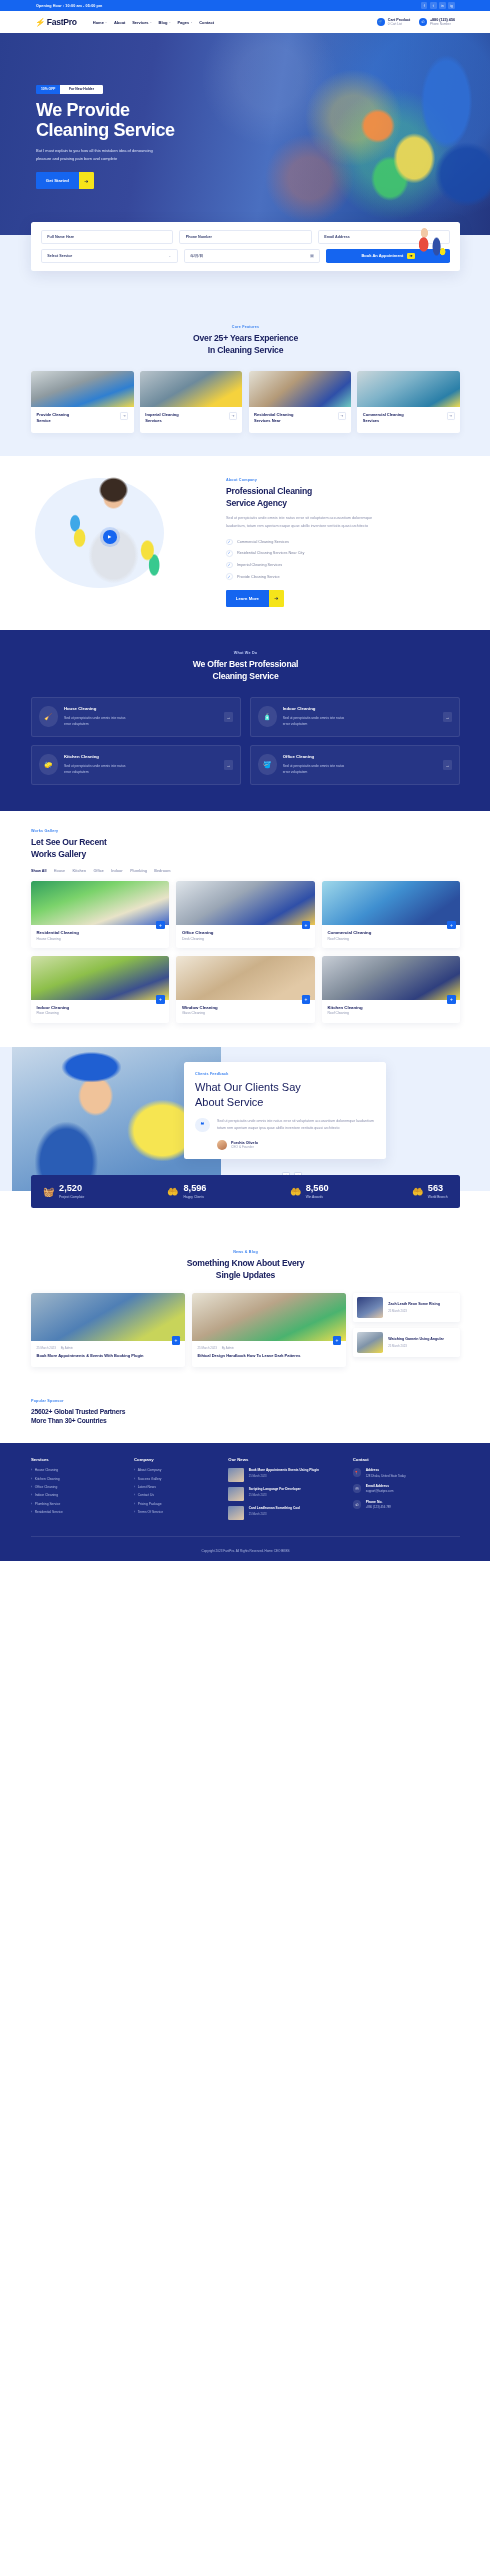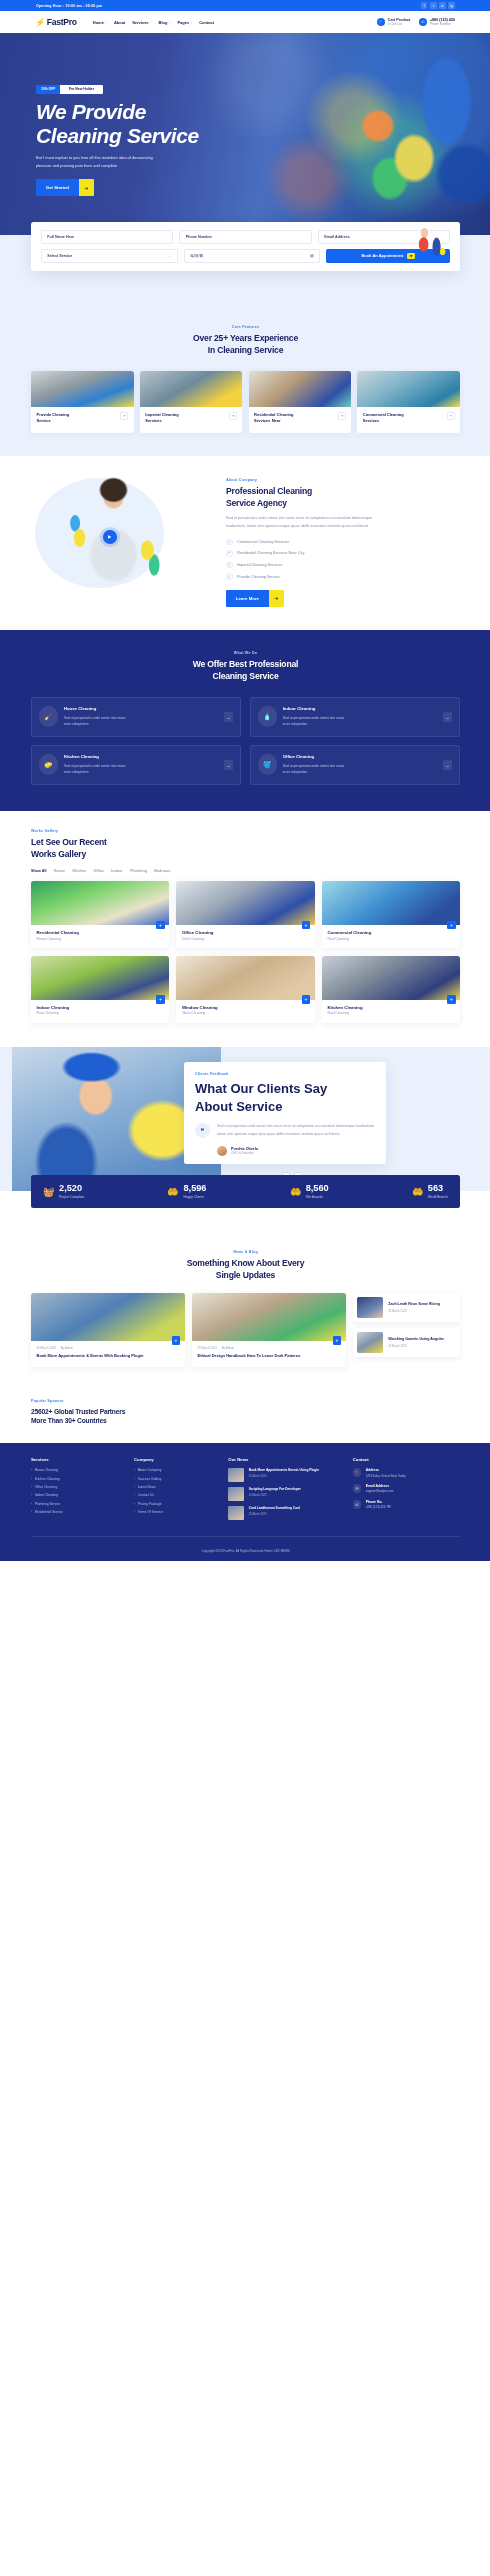--- a/index.html
+++ b/index.html
@@ -41,21 +41,21 @@
       radial-gradient(ellipse 37px 67px at 78% 34%,#2f6fd6 0 60%,transparent 70%),
       radial-gradient(ellipse 31px 37px at 62% 62%,#ffe14d 0 55%,transparent 68%),
       radial-gradient(ellipse 28px 33px at 50% 72%,#43c96a 0 55%,transparent 68%),
       radial-gradient(ellipse 24.5px 24.5px at 44% 46%,#ff8a3d 0 55%,transparent 70%),
       radial-gradient(ellipse 43px 43px at 88% 70%,#1a49a8 0 60%,transparent 75%);
     opacity:.85;}
   .hero-inner{position:relative;z-index:3;padding:48px 0 0 36px;}
   .promo{display:inline-flex;border-radius:1.2px;overflow:hidden;margin-bottom:6.1px;}
   .promo .p1{background:#1565f0;color:#fff;font-size:3.4px;font-weight:800;padding:2.5px 4.9px;}
   .promo .p2{background:#fff;color:#141b4d;font-size:3.4px;font-weight:600;padding:2.5px 8.6px;}
-  .hero h1{font-size:21px;line-height:1.16;color:#fff;font-weight:800;letter-spacing:-0.4px;font-style:italic;}
+  .hero h1{font-size:18px;line-height:1.16;color:#fff;font-weight:800;letter-spacing:-0.4px;}
   .hero p{font-size:4px;line-height:2;color:#dfe6fb;margin-top:6.1px;max-width:132px;}
   .btn-yellowsplit{display:inline-flex;margin-top:8.6px;border-radius:1.2px;overflow:hidden;}
   .btn-yellowsplit .a{background:#1565f0;color:#fff;font-size:4.3px;font-weight:800;padding:5.5px 9.8px;display:flex;align-items:center;}
   .btn-yellowsplit .b{background:#f5e41a;color:#141b4d;font-size:4.9px;padding:5.5px 5.5px;display:flex;align-items:center;}
 
   
   .bookzone{position:relative;height:74px;background:#eaf1fd;}
   .bookcard{position:absolute;left:31px;top:-13.5px;width:429px;background:#fff;border-radius:2.5px;
     box-shadow:0 3.7px 14.7px rgba(20,30,90,.10);padding:8.6px 9.8px;z-index:6;}
   .bookrow{display:flex;gap:6.1px;margin-bottom:5.5px;}
@@ -155,21 +155,21 @@
   .testi{position:relative;height:144px;background:#eaf1fd;margin-top:3.7px;}
   .testi-img{position:absolute;left:12.3px;top:0;width:209px;height:144px;
     background:
       radial-gradient(ellipse 43px 22px at 38% 14%,#1f5fd2 0 58%,transparent 70%),
       radial-gradient(ellipse 24.5px 28px at 40% 34%,#f0c39a 0 60%,transparent 72%),
       radial-gradient(ellipse 49px 43px at 72% 58%,#f6e551 0 58%,transparent 72%),
       radial-gradient(ellipse 43px 55px at 26% 80%,#2a5db5 0 60%,transparent 74%),
       linear-gradient(160deg,#c9d9ea,#8fb3d8 40%,#5f8fc7 80%);}
   .testi-card{position:absolute;left:184px;top:14.7px;width:202px;background:#fff;border-radius:2.5px;
     box-shadow:0 3.1px 13.5px rgba(20,30,90,.09);padding:9.8px 11px 8.6px;}
-  .testi-card h2{margin:3.7px 0 7.4px;font-size:13px;font-weight:700;color:#1b2160;line-height:1.4;}
+  .testi-card h2{margin:3.7px 0 7.4px;font-size:11px;font-weight:400;color:#1b2160;line-height:1.4;}
   .quote-row{display:flex;gap:7.4px;align-items:flex-start;}
   .quote-mark{width:14.7px;height:14.7px;border-radius:50%;background:#eaf1fd;color:#1565f0;font-size:6.7px;
     display:flex;align-items:center;justify-content:center;font-weight:800;flex:none;}
   .quote-row p{font-size:3.6px;line-height:2.1;color:#8b90ad;}
   .testi-person{display:flex;align-items:center;gap:4.3px;margin-top:7.4px;padding-left:22px;}
   .tavatar{width:9.8px;height:9.8px;border-radius:50%;background:linear-gradient(150deg,#f0c39a,#b5714a);}
   .tname{font-size:3.7px;font-weight:800;color:#1b2160;}
   .trole{font-size:3.2px;color:#9aa0bb;}
   .testi-dots{position:absolute;left:282px;bottom:11px;display:flex;gap:4.3px;}
   .tdot{width:8px;height:8px;border:0.6px solid #cfd9ee;border-radius:1.2px;display:flex;align-items:center;

